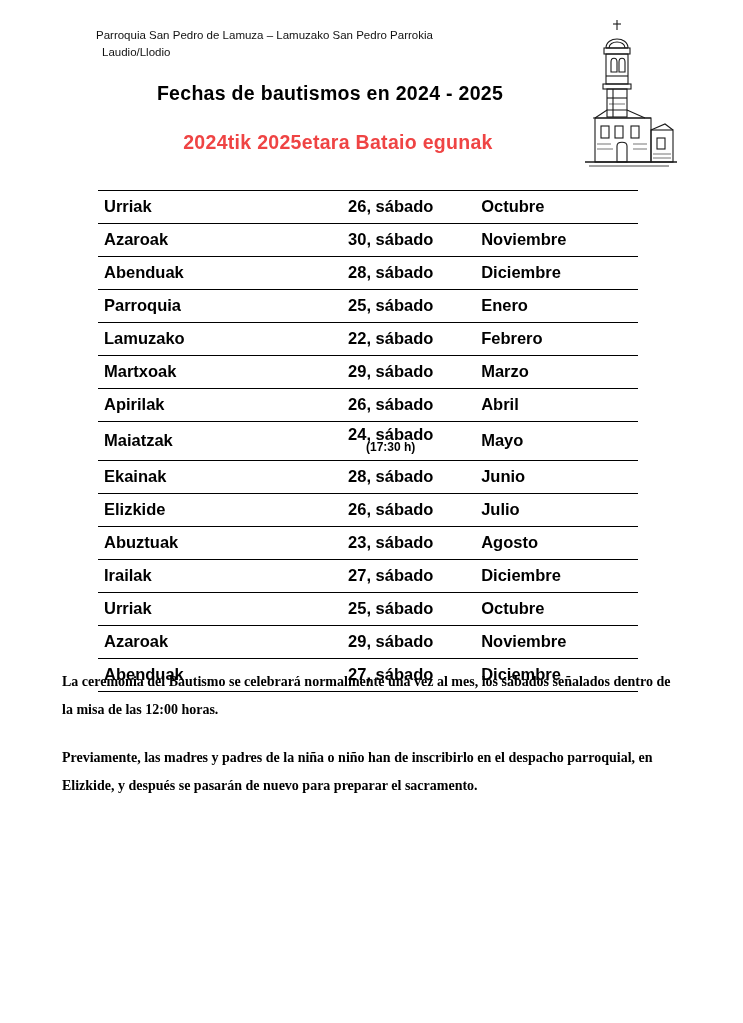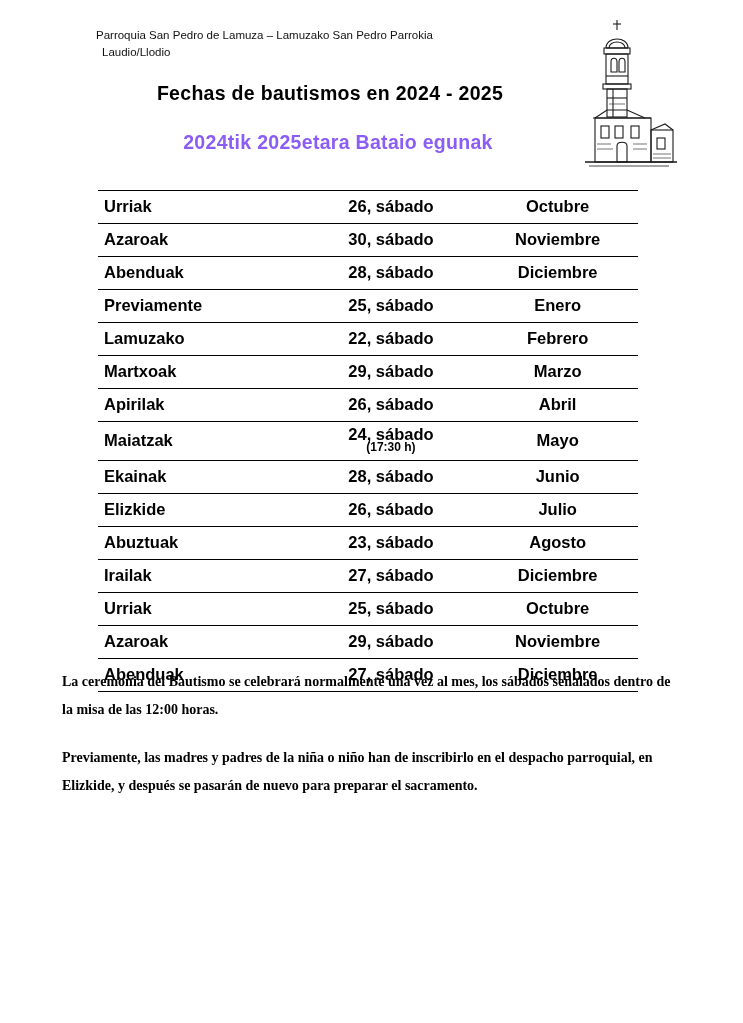--- a/index.html
+++ b/index.html
@@ -59,21 +59,21 @@
     font-size: 19.5px;
     letter-spacing: 0.3px;
     color: #000;
     margin: 0;
   }
   .title-sub {
     font-family: "Liberation Sans", sans-serif;
     font-weight: bold;
     font-size: 19.5px;
     letter-spacing: 0.3px;
-    color: #8b5cf6;
+    color: #ef4444;
     margin: 26px 0 0 16px;
   }
 
   
   .table-wrap {
     position: absolute;
     left: 98px;
     top: 190px;
     width: 540px;
   }
@@ -96,21 +96,21 @@
   .c-eu {
     text-align: left;
     width: 200px;
     padding-left: 6px !important;
   }
   .c-day {
     text-align: center;
     width: 185px;
   }
   .c-es {
-    text-align: center;
+    text-align: left;
     width: 155px;
     padding-right: 4px !important;
   }
   .time-note {
     display: block;
     text-align: center;
     font-family: "Liberation Sans", sans-serif;
     font-weight: bold;
     font-size: 12px;
     margin-top: -4px;
@@ -210,21 +210,21 @@
           <td class="c-eu">Azaroak</td>
           <td class="c-day">30, sábado</td>
           <td class="c-es">Noviembre</td>
         </tr>
         <tr>
           <td class="c-eu">Abenduak</td>
           <td class="c-day">28, sábado</td>
           <td class="c-es">Diciembre</td>
         </tr>
         <tr>
-          <td class="c-eu">Previamente</td>
+          <td class="c-eu">Parroquia</td>
           <td class="c-day">25, sábado</td>
           <td class="c-es">Enero</td>
         </tr>
         <tr>
           <td class="c-eu">Lamuzako</td>
           <td class="c-day">22, sábado</td>
           <td class="c-es">Febrero</td>
         </tr>
         <tr>
           <td class="c-eu">Martxoak</td>

